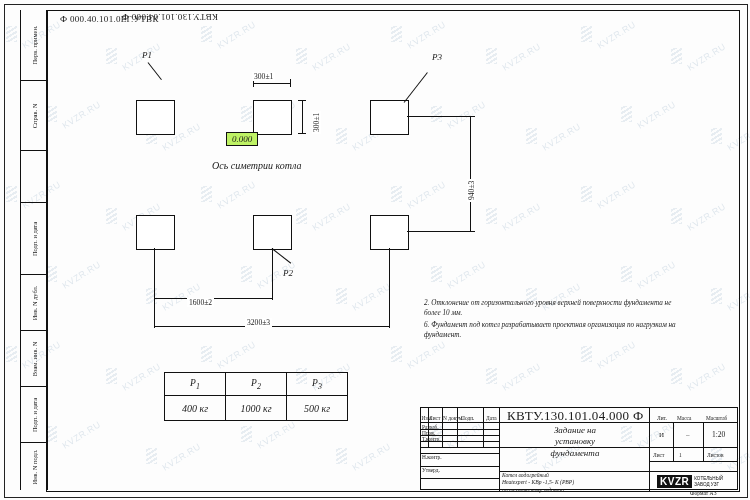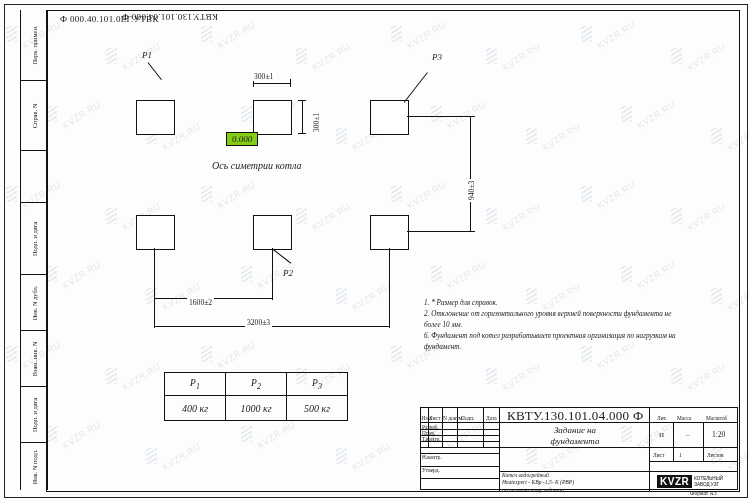--- a/index.html
+++ b/index.html
@@ -38,21 +38,21 @@
   .dim{position:absolute;background:#111;}
   .dimh{height:.8px;}
   .dimv{width:.8px;}
   .dimlbl{position:absolute;font-size:7.6px;font-family:"Liberation Serif",serif;background:#fff;padding:0 2px;white-space:nowrap;}
   .dimlblv{position:absolute;font-size:7.6px;font-family:"Liberation Serif",serif;white-space:nowrap;
            transform:rotate(-90deg);transform-origin:left top;background:#fff;padding:0 2px;}
 
   .lbl{position:absolute;font-size:9px;font-style:italic;font-family:"Liberation Serif",serif;}
   .lead{position:absolute;height:.9px;background:#111;transform-origin:left center;}
 
-  .zero{position:absolute;border:1.1px solid #111;background:#84cc16;padding:1px 5px;font-size:9px;font-style:italic;}
+  .zero{position:absolute;border:1.1px solid #111;background:#bef264;padding:1px 5px;font-size:9px;font-style:italic;}
   .axis-title{position:absolute;font-size:10px;font-style:italic;font-family:"Liberation Serif",serif;}
 
   
   .notes{position:absolute;font-size:7.2px;line-height:1.45;font-style:italic;width:262px;}
   .notes p{margin:0 0 1px 0;}
 
   
   .ltab{position:absolute;border-collapse:collapse;}
   .ltab td{border:1px solid #111;width:58px;height:22px;text-align:center;font-size:10px;font-style:italic;}
   .ltab td.hd{height:20px;font-size:9.5px;}
@@ -262,21 +262,20 @@
     <div class="dim dimv" style="left:108px;top:238px;height:52px;"></div>
     <div class="dim dimv" style="left:226px;top:238px;height:52px;"></div>
     <div class="dimlbl" style="left:141px;top:288px;">1600±2</div>
 
     <div class="dim dimh" style="left:108px;top:316px;width:235px;"></div>
     <div class="dim dimv" style="left:108px;top:290px;height:28px;"></div>
     <div class="dim dimv" style="left:343px;top:238px;height:80px;"></div>
     <div class="dimlbl" style="left:199px;top:308px;">3200±3</div>
 
     <div class="notes" style="left:378px;top:288px;">
-      <p>1. * Размер для справок.</p>
       <p>2. Отклонение от горизонтального уровня верхней поверхности фундамента не более 10 мм.</p>
       <p>6. Фундамент под котел разрабатывает проектная организация по нагрузкам на фундамент.</p>
     </div>
 
     <table class="ltab" style="left:118px;top:362px;">
       <tbody>
           <tr>
         <td class="hd"><i><span>P</span><sub>1</sub></i></td>
         <td class="hd"><i><span>P</span><sub>2</sub></i></td>
         <td class="hd"><i><span>P</span><sub>3</sub></i></td>
@@ -324,20 +323,21 @@
     <div class="tcell" style="left:1px;top:15.5px;">Разраб.</div>
     <div class="tcell" style="left:1px;top:21.5px;">Пров.</div>
     <div class="tcell" style="left:1px;top:27.5px;">Т.контр.</div>
     <div class="tcell" style="left:1px;top:46px;">Н.контр.</div>
     <div class="tcell" style="left:1px;top:59px;">Утверд.</div>
 
     <div class="code" style="left:86px;top:0px;">КВТУ.130.101.04.000  Ф</div>
 
     <div class="ttitle" style="left:79px;top:17px;" id="tb-title">
         <div>Задание на</div>
+        <div>установку</div>
         <div>фундамента</div>
       </div>
 
     <div class="tsub" style="left:81px;top:64px;">
       <div>Котел водогрейный</div>
       <div>Heatexpert - КВр -1,5- К (РВР)</div>
       <div>по техническому заданию</div>
     </div>
 
     <div class="tcell" style="left:236px;top:7px;">Лит.</div>

